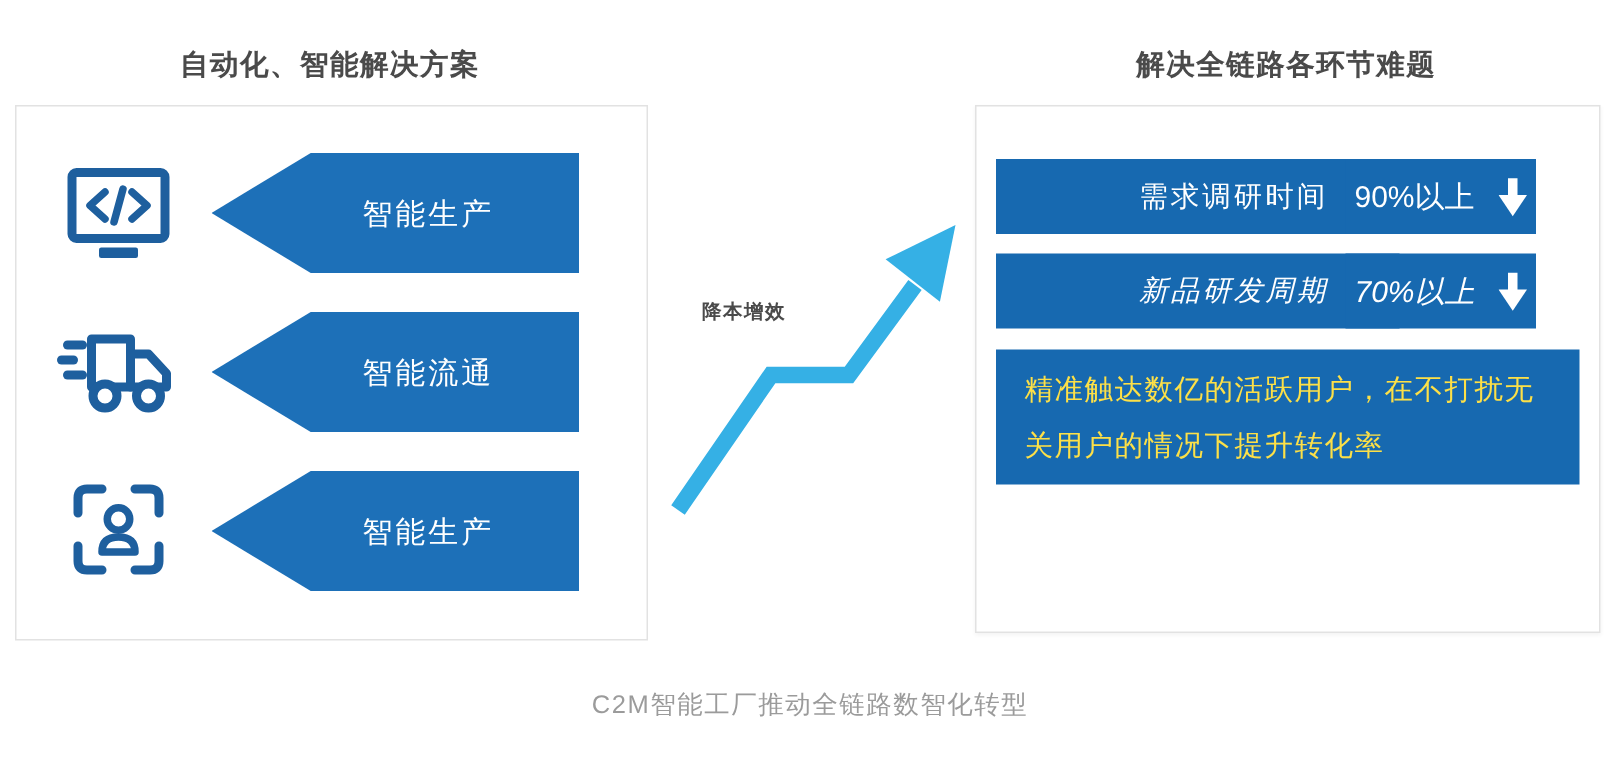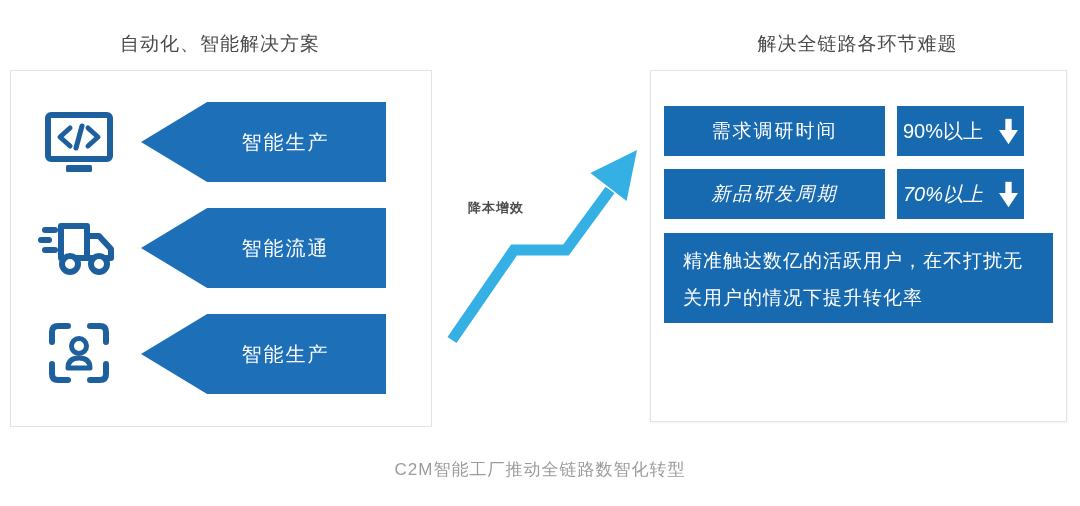--- a/index.html
+++ b/index.html
@@ -11,21 +11,21 @@
     --caption-gray:#9b9b9b;
     --border-gray:#e2e2e2;
   }
   html,body{margin:0;padding:0;background:#ffffff;}
   .canvas{
     position:relative;width:1080px;height:506px;background:#ffffff;overflow:hidden;
     font-family:"Liberation Sans","DejaVu Sans",sans-serif;
   }
   .col-title{
     position:absolute;top:30px;height:28px;line-height:28px;
-    font-size:19px;font-weight:400;color:var(--title-gray);text-align:center;
+    font-size:19px;font-weight:700;color:var(--title-gray);text-align:center;
     letter-spacing:1px;
   }
   .col-title.left{left:10px;width:420px;}
   .col-title.right{left:650px;width:415px;}
 
   .panel{position:absolute;background:#ffffff;border:1px solid var(--border-gray);}
   .left-panel{left:10px;top:70px;width:420px;height:355px;}
   .right-panel{left:650px;top:70px;width:415px;height:350px;box-shadow:0 1px 3px rgba(0,0,0,0.05);}
 
   .icon-wrap{position:absolute;display:block;}
@@ -45,29 +45,29 @@
   .benefit-label{
     position:absolute;left:468px;top:199px;width:120px;
     font-size:13px;font-weight:600;color:var(--title-gray);letter-spacing:1px;
   }
   .trend-arrow{position:absolute;left:440px;top:138px;}
 
   .metric-label,.metric-value{
     position:absolute;height:50px;background:var(--metric-blue);
     display:flex;align-items:center;justify-content:center;color:#ffffff;
   }
-  .metric-label{left:13px;width:221px;font-size:19px;letter-spacing:2px;}
+  .metric-label{left:13px;width:221px;font-size:19px;letter-spacing:2px;padding-left:48px;}
   .metric-value{left:246px;width:127px;font-size:20px;gap:16px;}
   .metric-row-0 .metric-label,.metric-row-0 .metric-value{top:35px;}
   .metric-row-1 .metric-label,.metric-row-1 .metric-value{top:98px;font-style:italic;}
   .metric-value .down-arrow{flex:0 0 auto;}
 
   .note-bar{
     position:absolute;left:13px;width:389px;background:var(--metric-blue);
-    color:#ffffff;box-sizing:border-box;
+    color:#fde047;box-sizing:border-box;
   }
   .note-bar.para{
     top:162px;height:90px;padding:9px 19px;
     font-size:19px;line-height:37px;letter-spacing:1px;text-align:left;
   }
   .note-bar.bar{
     top:266px;height:54px;display:flex;align-items:center;justify-content:center;
     font-size:19px;letter-spacing:1px;
   }
 

